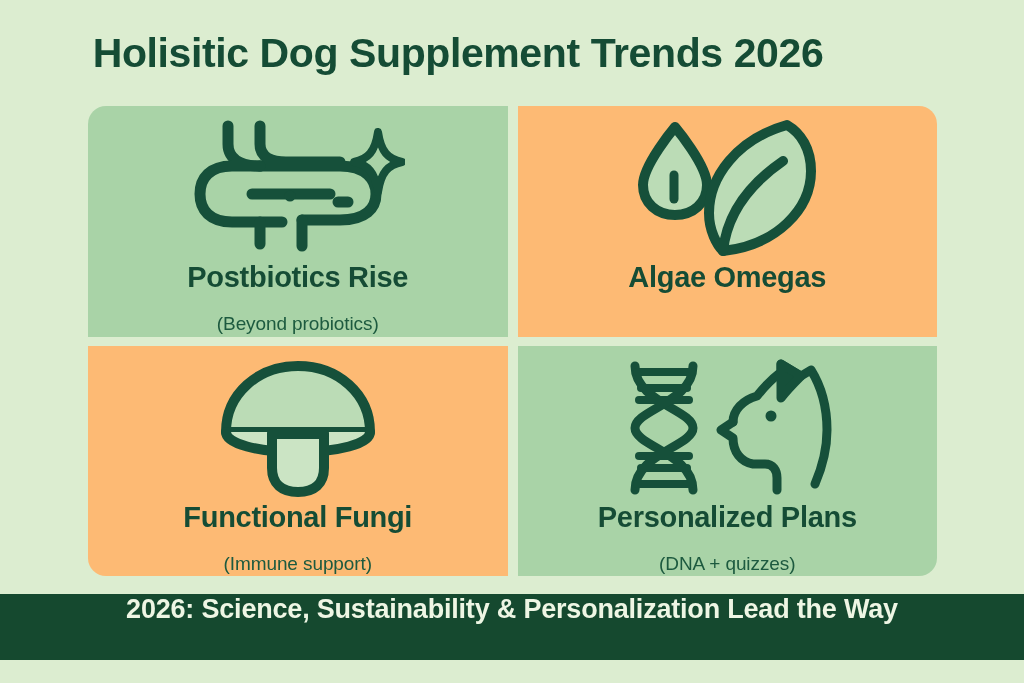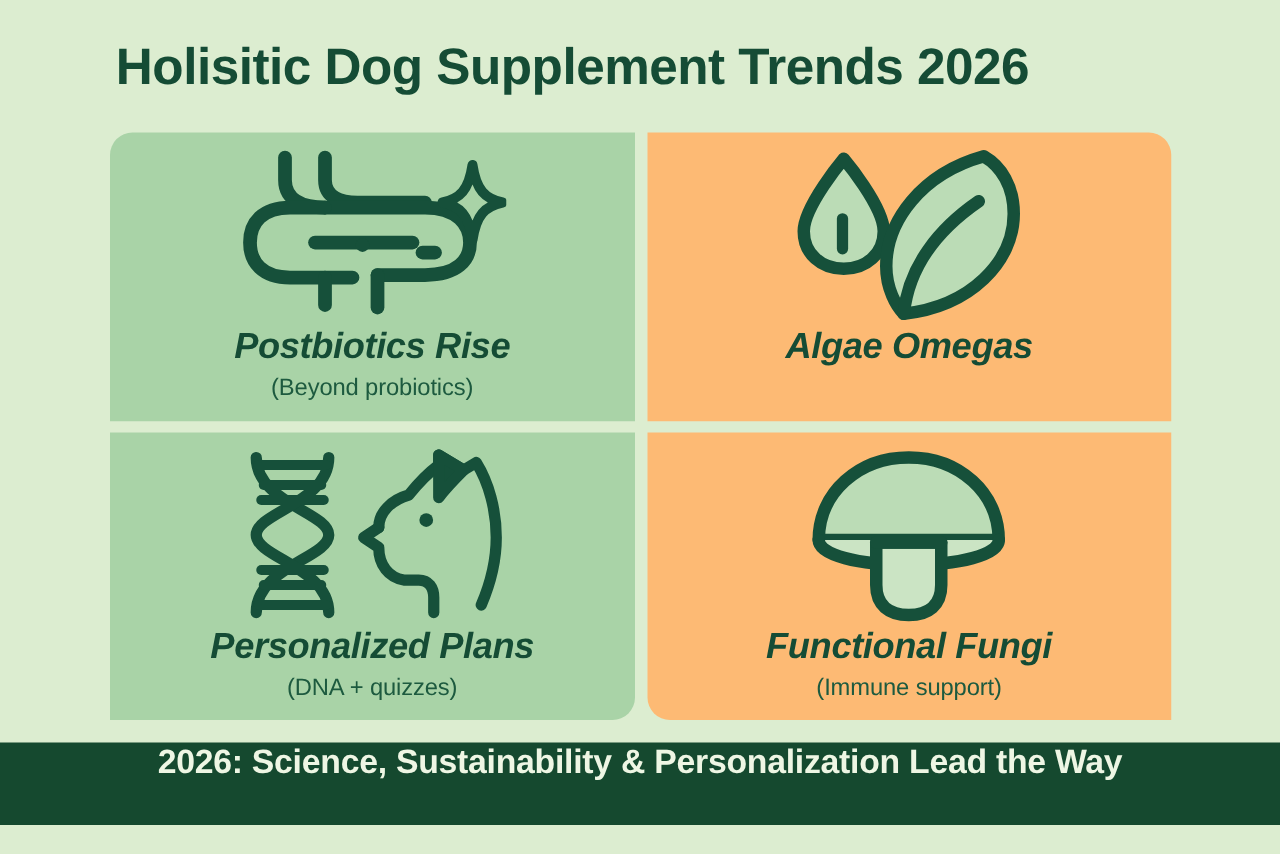--- a/index.html
+++ b/index.html
@@ -69,24 +69,23 @@
     align-items: center;
     justify-content: center;
   }
   .card-title {
     font-size: 29px;
     font-weight: bold;
     color: #154c35;
     letter-spacing: -0.3px;
     line-height: 1.05;
     text-align: center;
-    font-style: italic;
   }
   .card-sub {
-    margin-top: 8px;
+    margin-top: 21px;
     font-size: 19px;
     font-weight: normal;
     color: #1d5a3f;
     text-align: center;
     letter-spacing: -0.1px;
   }
 
   
   .footer-bar {
     position: absolute;
@@ -151,20 +150,36 @@
           <path d="M48 10 C48 10 16 48 16 68 C16 86 30 98 48 98 C66 98 80 86 80 68 C80 48 48 10 48 10 Z" fill="#bbdcb6"></path>
           <path d="M47 58 L47 82" stroke-width="9"></path>
 
           <path d="M160 8 C110 22 82 60 82 96 C82 114 90 128 96 134 C150 128 184 92 184 54 C184 32 174 16 160 8 Z" fill="#bbdcb6"></path>
           <path d="M96 134 C100 96 124 66 156 44" stroke-width="10"></path>
         </svg>
       </div>
       <div class="card-title">Algae Omegas</div>
     </div>
 
+    <div class="card cream bl">
+      <div class="icon-wrap">
+        <svg width="160" height="140" viewBox="0 0 160 140" fill="none" stroke="#16503a" stroke-width="10" stroke-linecap="round" stroke-linejoin="round">
+
+          <path d="M8 74 C8 36 40 8 80 8 C120 8 152 36 152 74 Z" fill="#bbdcb6"></path>
+
+          <path d="M8 74 C8 86 40 94 80 94 C120 94 152 86 152 74" fill="#cbe4c4"></path>
+
+          <path d="M54 76 L54 110 C54 126 64 134 80 134 C96 134 106 126 106 110 L106 76 Z" fill="#cbe4c4"></path>
+          <path d="M54 76 L106 76"></path>
+        </svg>
+      </div>
+      <div class="card-title">Functional Fungi</div>
+      <div class="card-sub">(Immune support)</div>
+    </div>
+
     <div class="card green br">
       <div class="icon-wrap">
         <svg width="225" height="140" viewBox="0 0 225 140" fill="none" stroke="#16503a" stroke-width="9" stroke-linecap="round" stroke-linejoin="round">
 
           <path d="M20 8 C20 44 78 52 78 70 C78 88 20 96 20 132"></path>
           <path d="M78 8 C78 44 20 52 20 70 C20 88 78 96 78 132"></path>
 
           <path d="M22 14 L76 14" stroke-width="8"></path>
           <path d="M26 30 L72 30" stroke-width="8"></path>
           <path d="M24 42 L74 42" stroke-width="8"></path>
@@ -182,35 +197,19 @@
 
           <path d="M166 6 L166 40 C172 32 180 24 186 18 Z" fill="#16503a"></path>
 
           <circle cx="156" cy="58" r="5.5" fill="#16503a" stroke="none"></circle>
         </svg>
       </div>
       <div class="card-title">Personalized Plans</div>
       <div class="card-sub">(DNA + quizzes)</div>
     </div>
 
-    <div class="card cream bl">
-      <div class="icon-wrap">
-        <svg width="160" height="140" viewBox="0 0 160 140" fill="none" stroke="#16503a" stroke-width="10" stroke-linecap="round" stroke-linejoin="round">
-
-          <path d="M8 74 C8 36 40 8 80 8 C120 8 152 36 152 74 Z" fill="#bbdcb6"></path>
-
-          <path d="M8 74 C8 86 40 94 80 94 C120 94 152 86 152 74" fill="#cbe4c4"></path>
-
-          <path d="M54 76 L54 110 C54 126 64 134 80 134 C96 134 106 126 106 110 L106 76 Z" fill="#cbe4c4"></path>
-          <path d="M54 76 L106 76"></path>
-        </svg>
-      </div>
-      <div class="card-title">Functional Fungi</div>
-      <div class="card-sub">(Immune support)</div>
-    </div>
-
   </div>
 
   <div class="footer-bar">
     <div class="footer-text">2026: Science, Sustainability &amp; Personalization Lead the Way</div>
   </div>
 
 </div>
 
 </body></html>

